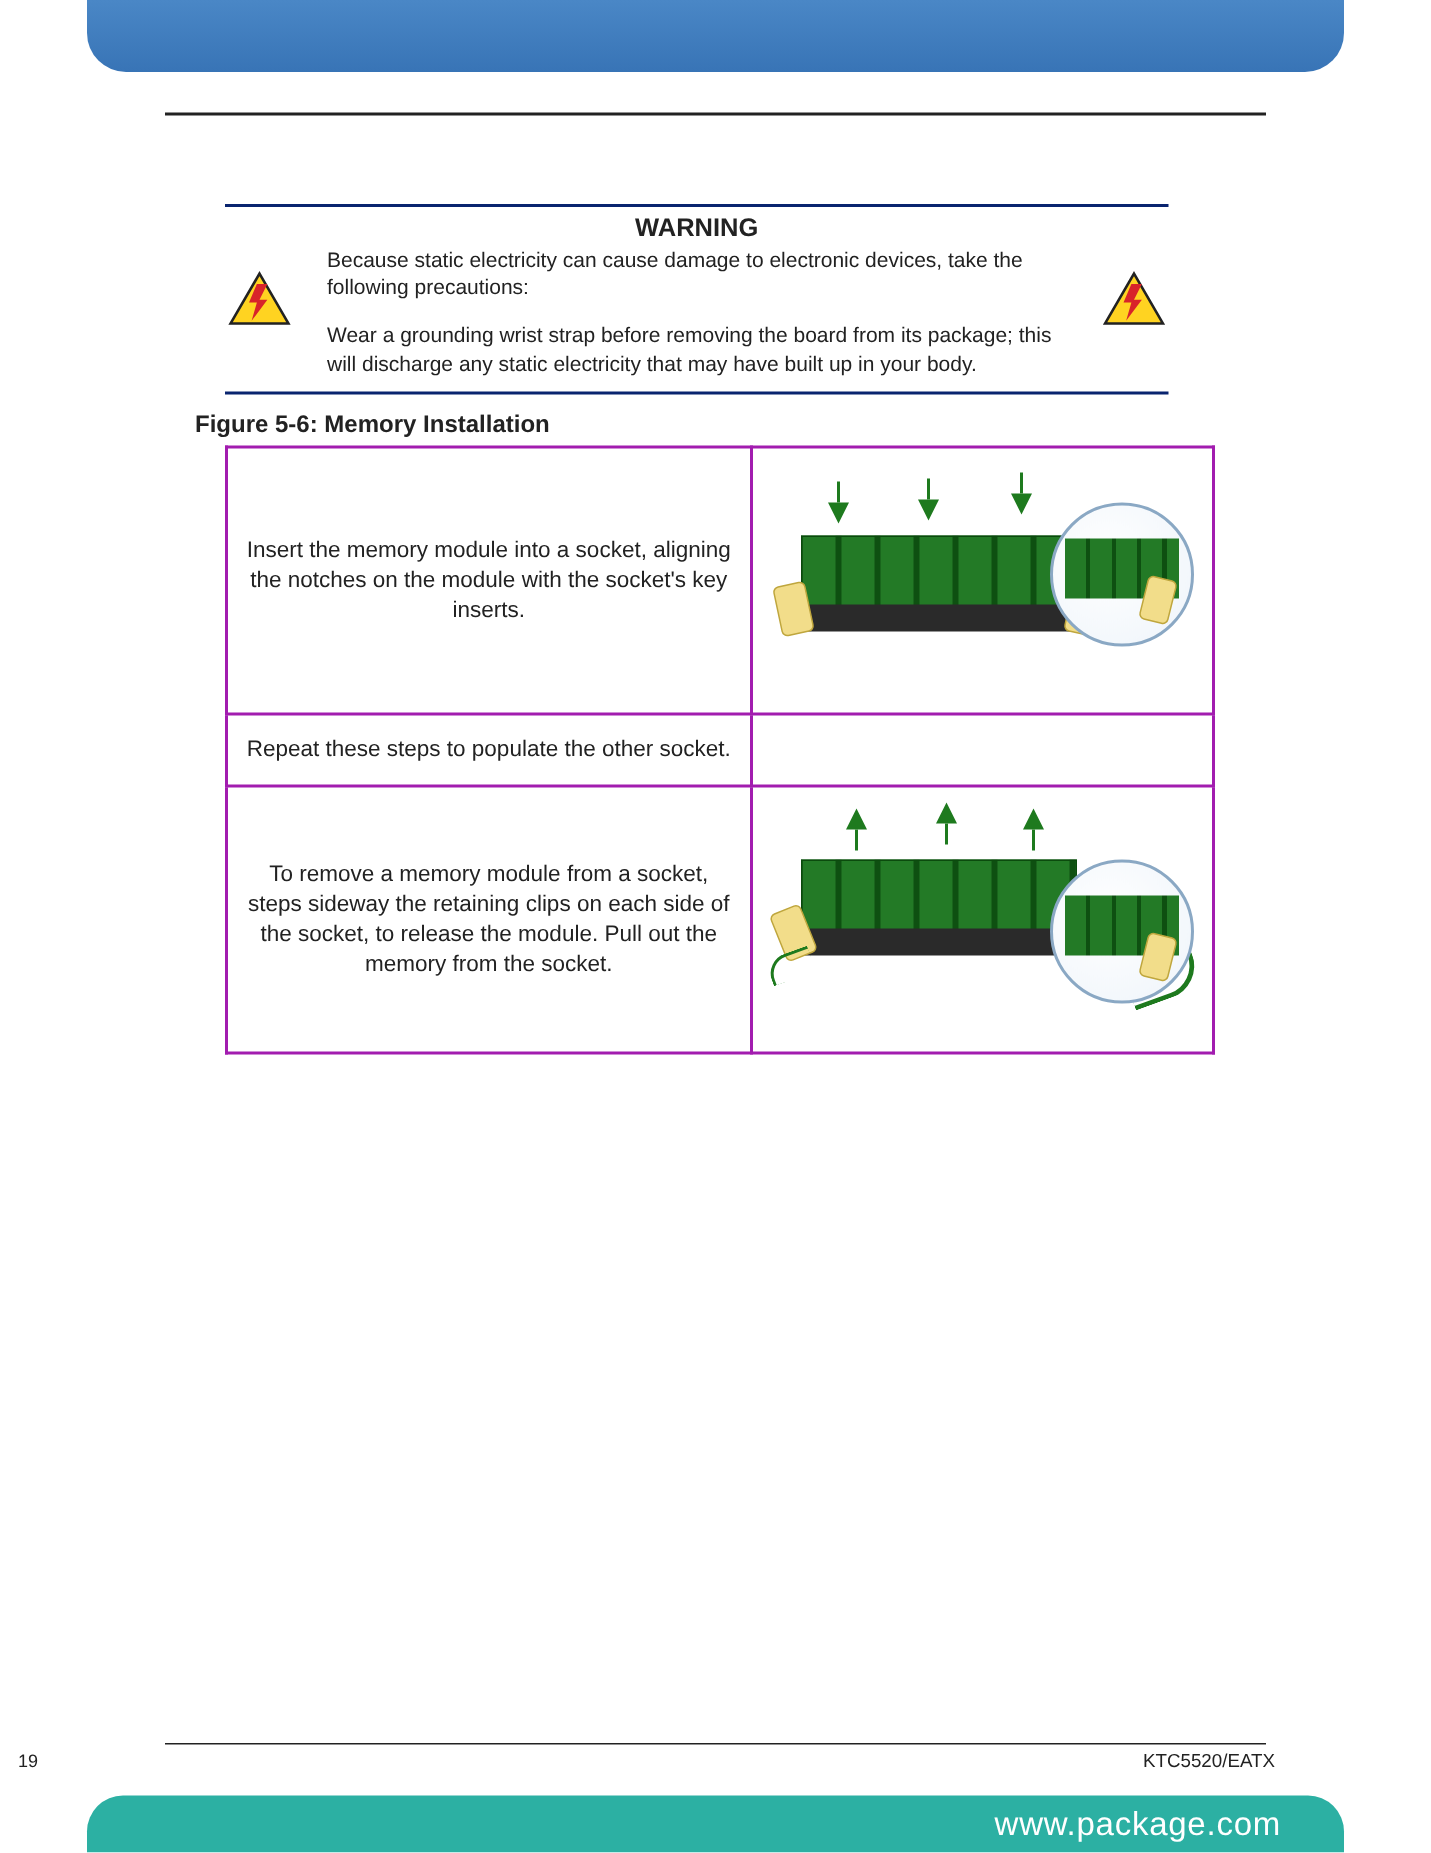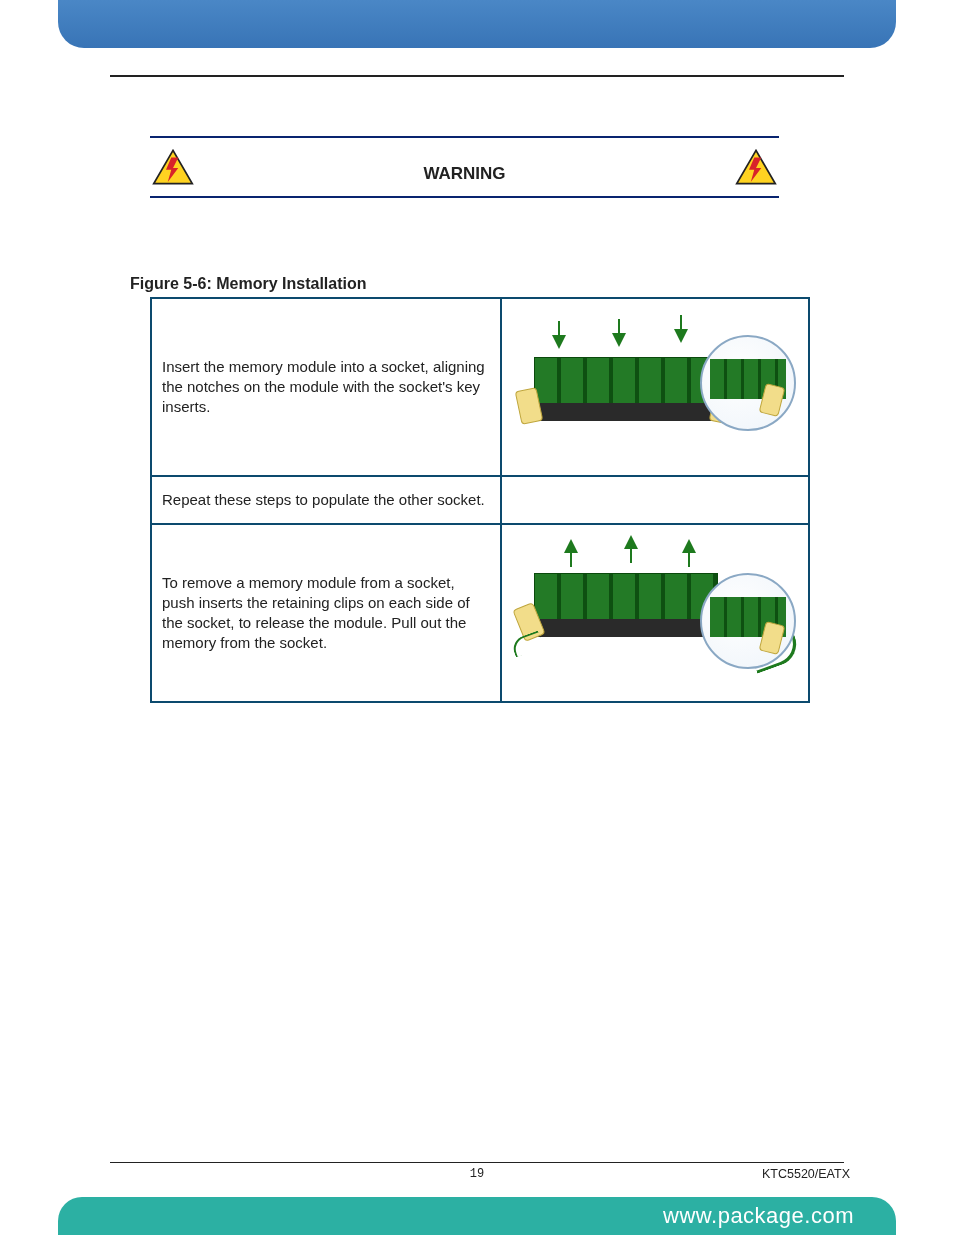--- a/index.html
+++ b/index.html
@@ -43,21 +43,21 @@
   }
   .warning-wrapper .hr {
     border-top: 2px solid #09246f;
     margin: 0 0 4px 0;
   }
   .warning-wrapper .hr.bottom {
     margin: 10px 0 0 0;
   }
   .warning-inner {
     display: flex;
-    align-items: flex-end;
+    align-items: center;
     gap: 24px;
     padding: 0 2px;
   }
   .warning-icon {
     width: 42px;
     height: 38px;
     flex: 0 0 auto;
     margin-top: 6px;
   }
   .warning-icon.right { margin-left: auto; margin-top: 6px; }
@@ -85,24 +85,24 @@
 
   
   .steps-table {
     position: absolute;
     top: 297px;
     left: 150px;
     width: 660px;
     border-collapse: collapse;
   }
   .steps-table td {
-    border: 2px solid #0c4a6e;
+    border: 2px solid #a21caf;
     padding: 8px 10px;
     vertical-align: middle;
-    text-align: left;
+    text-align: center;
     font-size: 15px;
     line-height: 1.35;
   }
   .steps-table td.text-cell { width: 350px; }
   .steps-table td.img-cell  { width: 310px; height: 160px; }
   .steps-table tr.short td.img-cell { height: 30px; }
   .steps-table tr.short td.text-cell { padding-top: 6px; padding-bottom: 6px; }
 
   
   .illus {
@@ -180,24 +180,22 @@
   .footer-rule {
     position: absolute;
     bottom: 72px;
     left: 110px;
     right: 110px;
     border-top: 1.5px solid #222;
   }
   .page-number {
     position: absolute;
     bottom: 54px;
-    left: 0; right: 0;
-    text-align: center;
+    left: 12px; right: 0;
     font-size: 12px;
-    font-family: Liberation Mono, monospace;
   }
   .doc-code {
     position: absolute;
     bottom: 54px;
     right: 104px;
     font-size: 12.5px;
   }
 
   
   .footer-bar {
@@ -226,20 +224,22 @@
 
 <div class="warning-wrapper">
   <div class="hr"></div>
   <div class="warning-inner">
     <svg class="warning-icon" viewBox="0 0 48 42">
       <polygon points="24,2 46,40 2,40" fill="#ffd321" stroke="#222" stroke-width="2"></polygon>
       <polygon points="22,10 30,10 24,22 30,22 18,38 22,24 16,24" fill="#d8232a"></polygon>
     </svg>
     <div class="warning-text-block">
       <div class="warning-title">WARNING</div>
+      <div class="warning-text">Because static electricity can cause damage to electronic devices, take the following precautions:</div>
+      <div class="warning-text">Wear a grounding wrist strap before removing the board from its package; this will discharge any static electricity that may have built up in your body.</div>
     </div>
     <svg class="warning-icon right" viewBox="0 0 48 42">
       <polygon points="24,2 46,40 2,40" fill="#ffd321" stroke="#222" stroke-width="2"></polygon>
       <polygon points="22,10 30,10 24,22 30,22 18,38 22,24 16,24" fill="#d8232a"></polygon>
     </svg>
   </div>
   <div class="hr bottom"></div>
 </div>
 
 <div class="figure-caption">Figure 5-6: Memory Installation</div>
@@ -262,21 +262,21 @@
             <span class="clip right"></span>
         <div class="zoom-circle"></div>
       </div>
     </td>
   </tr>
   <tr class="short">
     <td class="text-cell">Repeat these steps to populate the other socket.</td>
     <td class="img-cell"></td>
   </tr>
   <tr>
-    <td class="text-cell">To remove a memory module from a socket, push inserts the retaining clips on each side of the socket, to release the module. Pull out the memory from the socket.</td>
+    <td class="text-cell">To remove a memory module from a socket, steps sideway the retaining clips on each side of the socket, to release the module. Pull out the memory from the socket.</td>
     <td class="img-cell">
       <div class="illus">
         <span class="arrow-line" style="left:58px; top:20px;"></span>
             <span class="arrow up" style="left:52px; top:6px;"></span>
         <span class="arrow-line" style="left:118px; top:16px;"></span>
             <span class="arrow up" style="left:112px; top:2px;"></span>
         <span class="arrow-line" style="left:176px; top:20px;"></span>
             <span class="arrow up" style="left:170px; top:6px;"></span>
         <div class="ram" style="top:40px;"></div>
         <div class="slot" style="top:86px;"></div>

